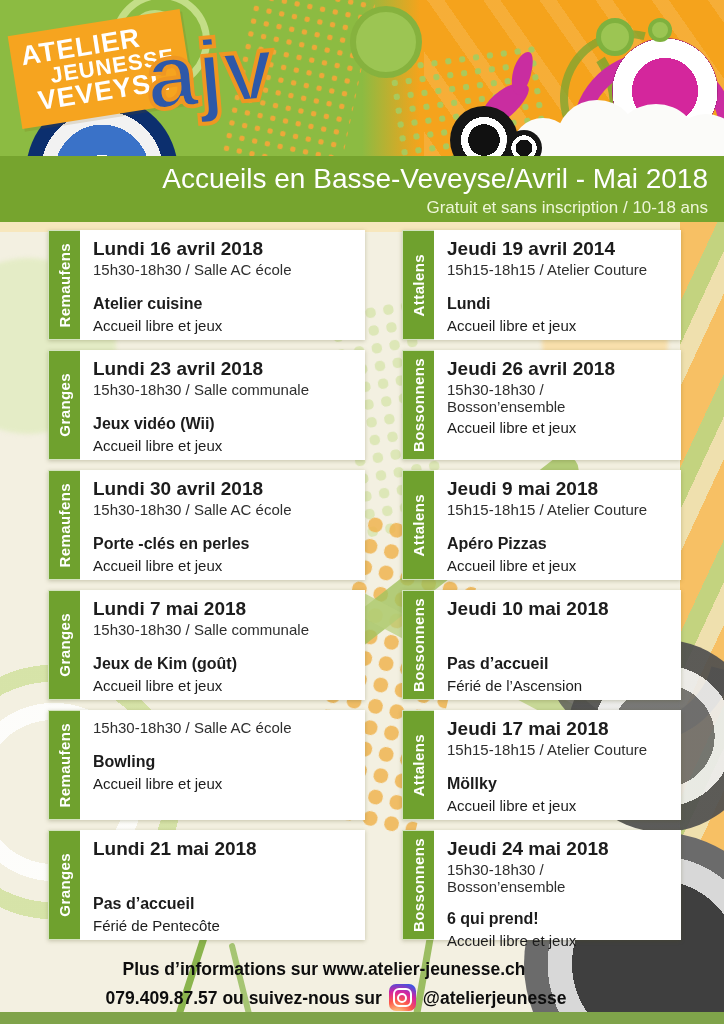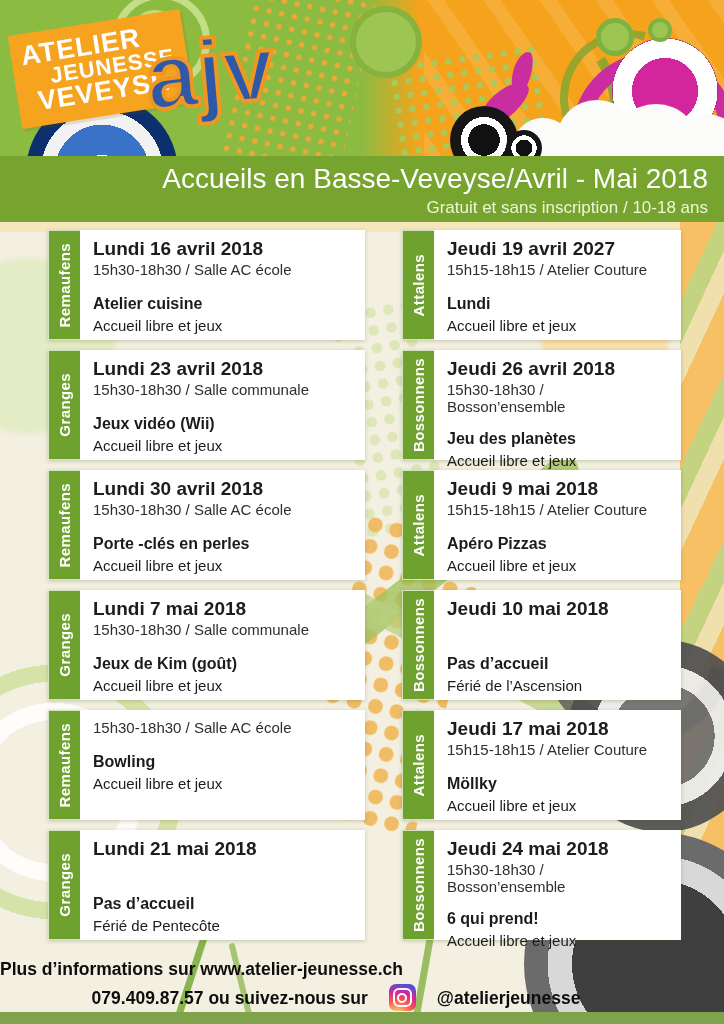--- a/index.html
+++ b/index.html
@@ -106,23 +106,23 @@
   .tab { width:32px; background:var(--tab-green, #6fa12e); display:flex; align-items:center; justify-content:center;
     border:1px solid rgba(255,255,255,.7); border-right:none; box-sizing:border-box; }
   .tab-label { writing-mode:vertical-rl; transform:rotate(180deg); color:#fff; font-weight:bold;
     font-size:15px; letter-spacing:.4px; white-space:nowrap; }
   .content { flex:1; background:#fff; padding:8px 20px 6px 13px; box-sizing:border-box; color:#1c1c1c; }
   .date { font-weight:bold; font-size:19px; line-height:1.15; }
   .timeplace { font-size:15px; color:#2e2e2e; min-height:19px; margin-top:1px; }
   .activity { font-weight:bold; font-size:16px; margin-top:15px; }
   .note { font-size:15px; margin-top:4px; }
   
-  .footer { position:absolute; left:0; top:956px; width:648px; z-index:3;
+  .footer { position:absolute; left:0; top:956px; width:648px; text-align:center; z-index:3;
     color:#0d0d0d; font-weight:bold; font-size:17.5px; line-height:1.5; }
-  .footer .row2 { display:flex; align-items:center; justify-content:center; gap:21px; margin-top:2px;padding-left:24px; }
+  .footer .row2 { display:flex; align-items:center; justify-content:center; gap:7px; margin-top:2px;padding-left:24px; }
   .ig-icon { display:inline-block; position:relative; width:27px; height:27px; border-radius:7px;
     background:radial-gradient(circle at 30% 120%, #fdf497 0%, #fd5949 42%, #d6249f 66%, #285aeb 95%); }
   .ig-icon::before { content:""; position:absolute; inset:4px; border:2px solid #fff; border-radius:6px; }
   .ig-icon::after { content:""; position:absolute; left:8.5px; top:8.5px; width:6px; height:6px;
     border:2px solid #fff; border-radius:50%; }
   .bottom-bar { position:absolute; left:0; bottom:0; width:724px; height:12px;
     background:var(--footer-bar-green, #7fa34a); z-index:4; }
 </style>
 </head>
 <body>
@@ -251,34 +251,33 @@
       </div>
     </div>
   </div>
 
   <div class="col col-right">
     <div class="card">
       <div class="tab">
           <span class="tab-label">Attalens</span>
         </div>
       <div class="content">
-        <div class="date">Jeudi 19 avril 2027</div>
+        <div class="date">Jeudi 19 avril 2014</div>
         <div class="timeplace">15h15-18h15 / Atelier Couture</div>
         <div class="activity">Lundi</div>
         <div class="note">Accueil libre et jeux</div>
       </div>
     </div>
     <div class="card">
       <div class="tab">
           <span class="tab-label">Bossonnens</span>
         </div>
       <div class="content">
         <div class="date">Jeudi 26 avril 2018</div>
         <div class="timeplace">15h30-18h30 / Bosson’ensemble</div>
-        <div class="activity">Jeu des planètes</div>
         <div class="note">Accueil libre et jeux</div>
       </div>
     </div>
     <div class="card">
       <div class="tab">
           <span class="tab-label">Attalens</span>
         </div>
       <div class="content">
         <div class="date">Jeudi 9 mai 2018</div>
         <div class="timeplace">15h15-18h15 / Atelier Couture</div>

